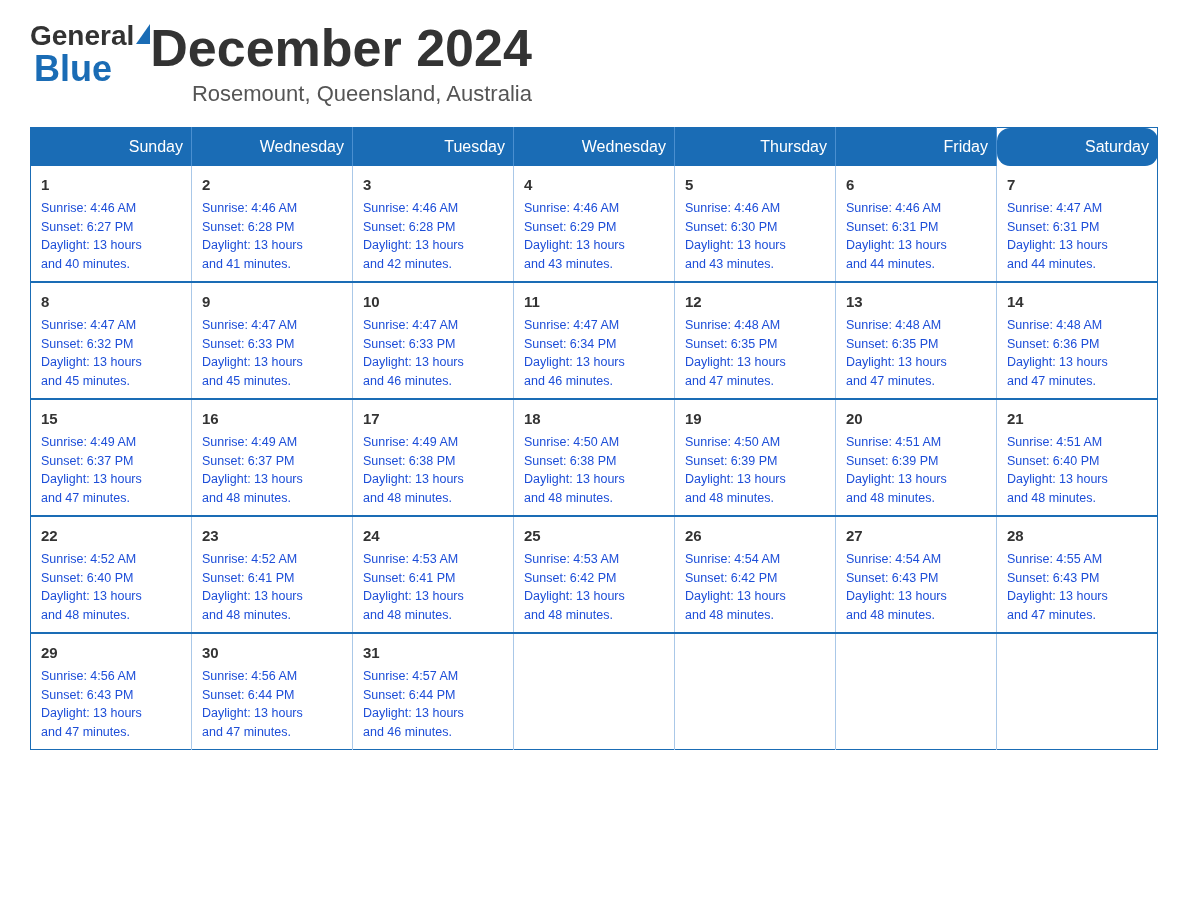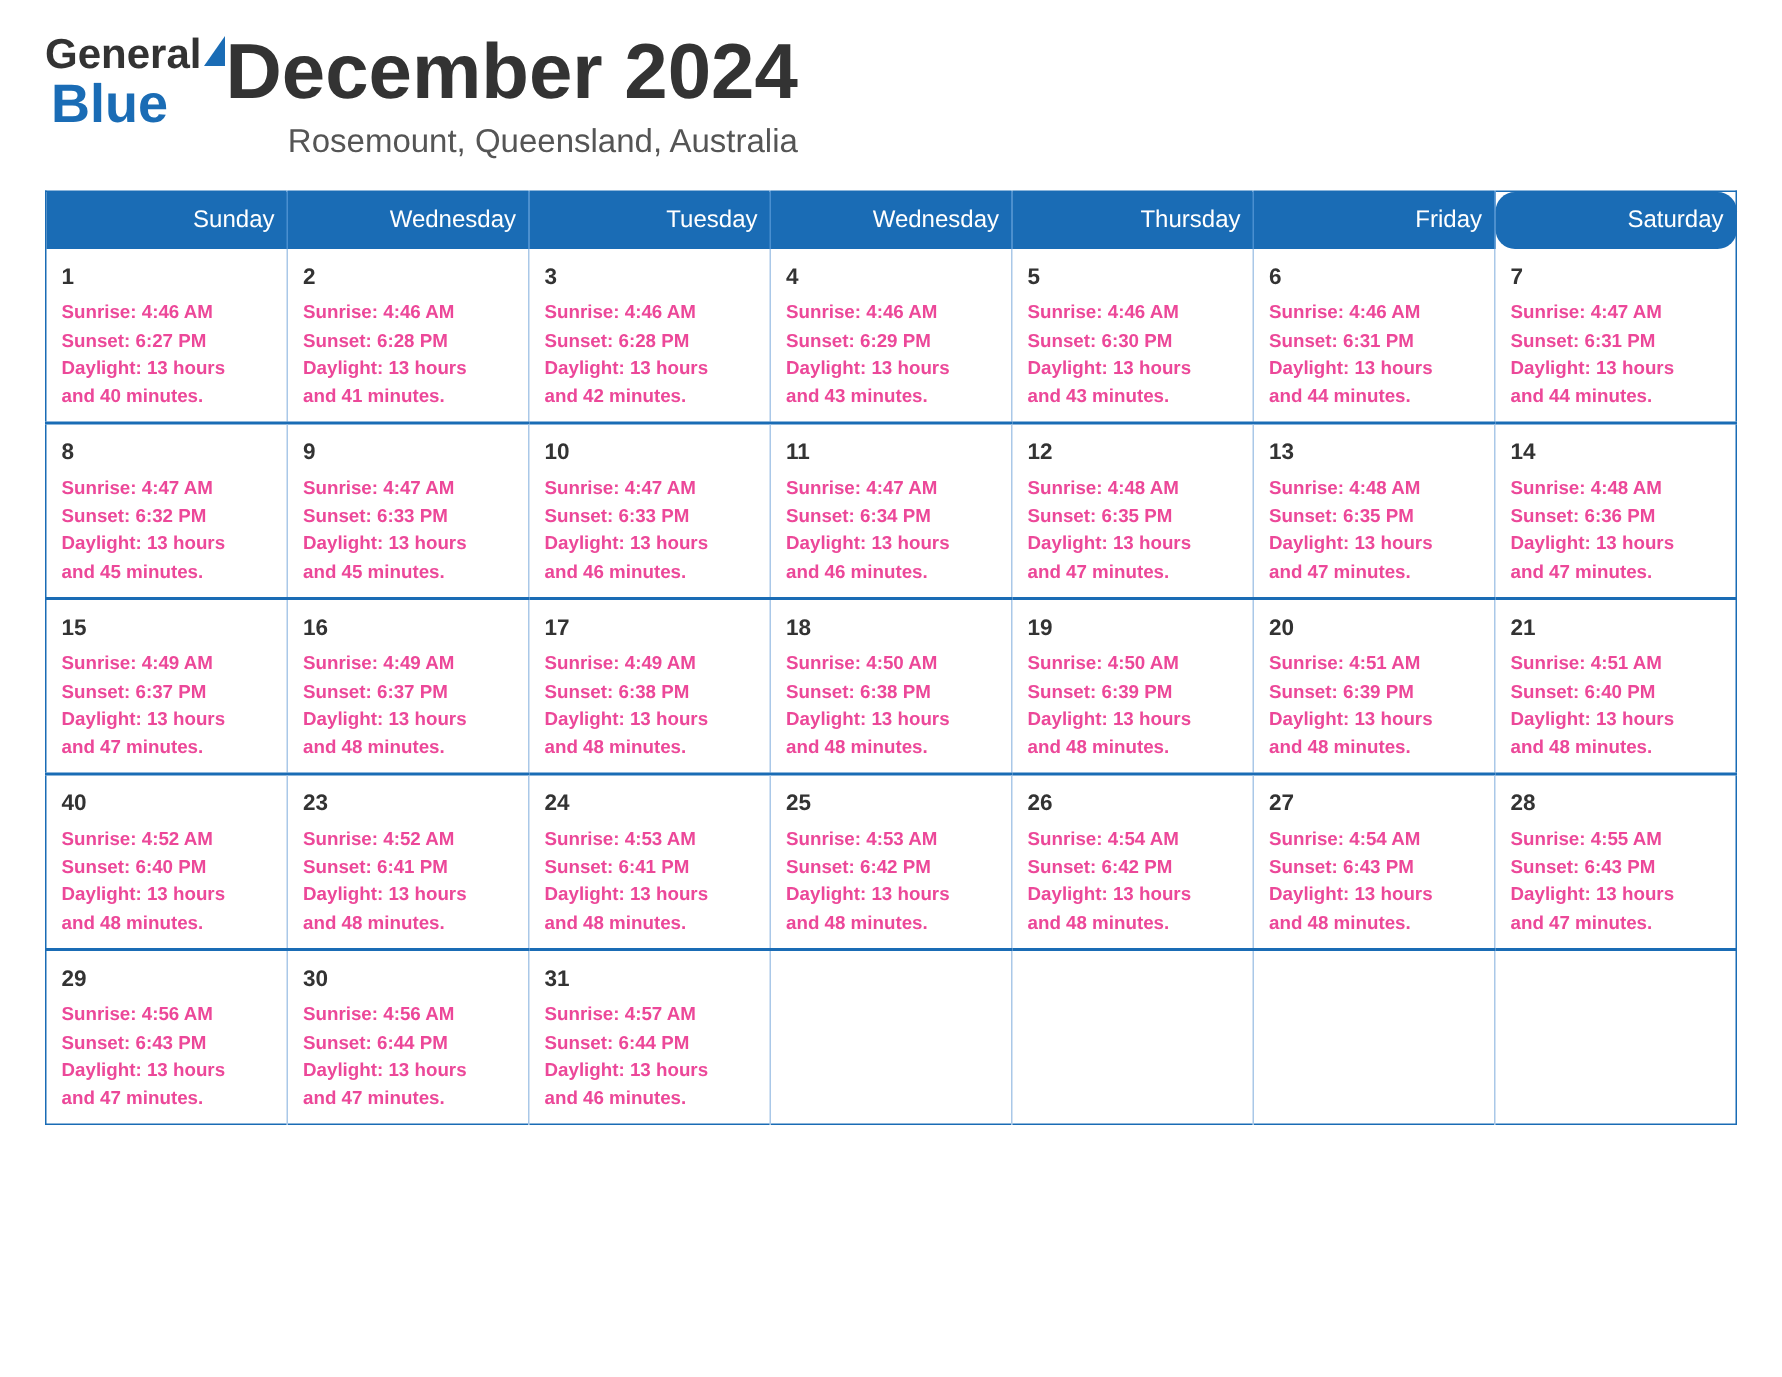--- a/index.html
+++ b/index.html
@@ -82,22 +82,21 @@
     .calendar td:last-child { border-right: none; }
     .calendar tr:last-child td { border-bottom: none; }
     .day-number {
       font-size: 15px;
       font-weight: bold;
       margin-bottom: 4px;
       display: block;
     }
     .day-info {
       font-size: 12.5px;
-      color: #ec4899;
-      font-weight: bold;
+      color: #1d4ed8;
     }
     .empty-cell {
       background: #fff;
     }
   </style>
 </head>
 <body>
 
 <div class="header">
   <div class="logo">
@@ -149,21 +148,21 @@
       <tr>
         <td><span class="day-number">15</span><span class="day-info">Sunrise: 4:49 AM<br>Sunset: 6:37 PM<br>Daylight: 13 hours<br>and 47 minutes.</span></td>
         <td><span class="day-number">16</span><span class="day-info">Sunrise: 4:49 AM<br>Sunset: 6:37 PM<br>Daylight: 13 hours<br>and 48 minutes.</span></td>
         <td><span class="day-number">17</span><span class="day-info">Sunrise: 4:49 AM<br>Sunset: 6:38 PM<br>Daylight: 13 hours<br>and 48 minutes.</span></td>
         <td><span class="day-number">18</span><span class="day-info">Sunrise: 4:50 AM<br>Sunset: 6:38 PM<br>Daylight: 13 hours<br>and 48 minutes.</span></td>
         <td><span class="day-number">19</span><span class="day-info">Sunrise: 4:50 AM<br>Sunset: 6:39 PM<br>Daylight: 13 hours<br>and 48 minutes.</span></td>
         <td><span class="day-number">20</span><span class="day-info">Sunrise: 4:51 AM<br>Sunset: 6:39 PM<br>Daylight: 13 hours<br>and 48 minutes.</span></td>
         <td><span class="day-number">21</span><span class="day-info">Sunrise: 4:51 AM<br>Sunset: 6:40 PM<br>Daylight: 13 hours<br>and 48 minutes.</span></td>
       </tr>
       <tr>
-        <td><span class="day-number">40</span><span class="day-info">Sunrise: 4:52 AM<br>Sunset: 6:40 PM<br>Daylight: 13 hours<br>and 48 minutes.</span></td>
+        <td><span class="day-number">22</span><span class="day-info">Sunrise: 4:52 AM<br>Sunset: 6:40 PM<br>Daylight: 13 hours<br>and 48 minutes.</span></td>
         <td><span class="day-number">23</span><span class="day-info">Sunrise: 4:52 AM<br>Sunset: 6:41 PM<br>Daylight: 13 hours<br>and 48 minutes.</span></td>
         <td><span class="day-number">24</span><span class="day-info">Sunrise: 4:53 AM<br>Sunset: 6:41 PM<br>Daylight: 13 hours<br>and 48 minutes.</span></td>
         <td><span class="day-number">25</span><span class="day-info">Sunrise: 4:53 AM<br>Sunset: 6:42 PM<br>Daylight: 13 hours<br>and 48 minutes.</span></td>
         <td><span class="day-number">26</span><span class="day-info">Sunrise: 4:54 AM<br>Sunset: 6:42 PM<br>Daylight: 13 hours<br>and 48 minutes.</span></td>
         <td><span class="day-number">27</span><span class="day-info">Sunrise: 4:54 AM<br>Sunset: 6:43 PM<br>Daylight: 13 hours<br>and 48 minutes.</span></td>
         <td><span class="day-number">28</span><span class="day-info">Sunrise: 4:55 AM<br>Sunset: 6:43 PM<br>Daylight: 13 hours<br>and 47 minutes.</span></td>
       </tr>
       <tr>
         <td><span class="day-number">29</span><span class="day-info">Sunrise: 4:56 AM<br>Sunset: 6:43 PM<br>Daylight: 13 hours<br>and 47 minutes.</span></td>
         <td><span class="day-number">30</span><span class="day-info">Sunrise: 4:56 AM<br>Sunset: 6:44 PM<br>Daylight: 13 hours<br>and 47 minutes.</span></td>

